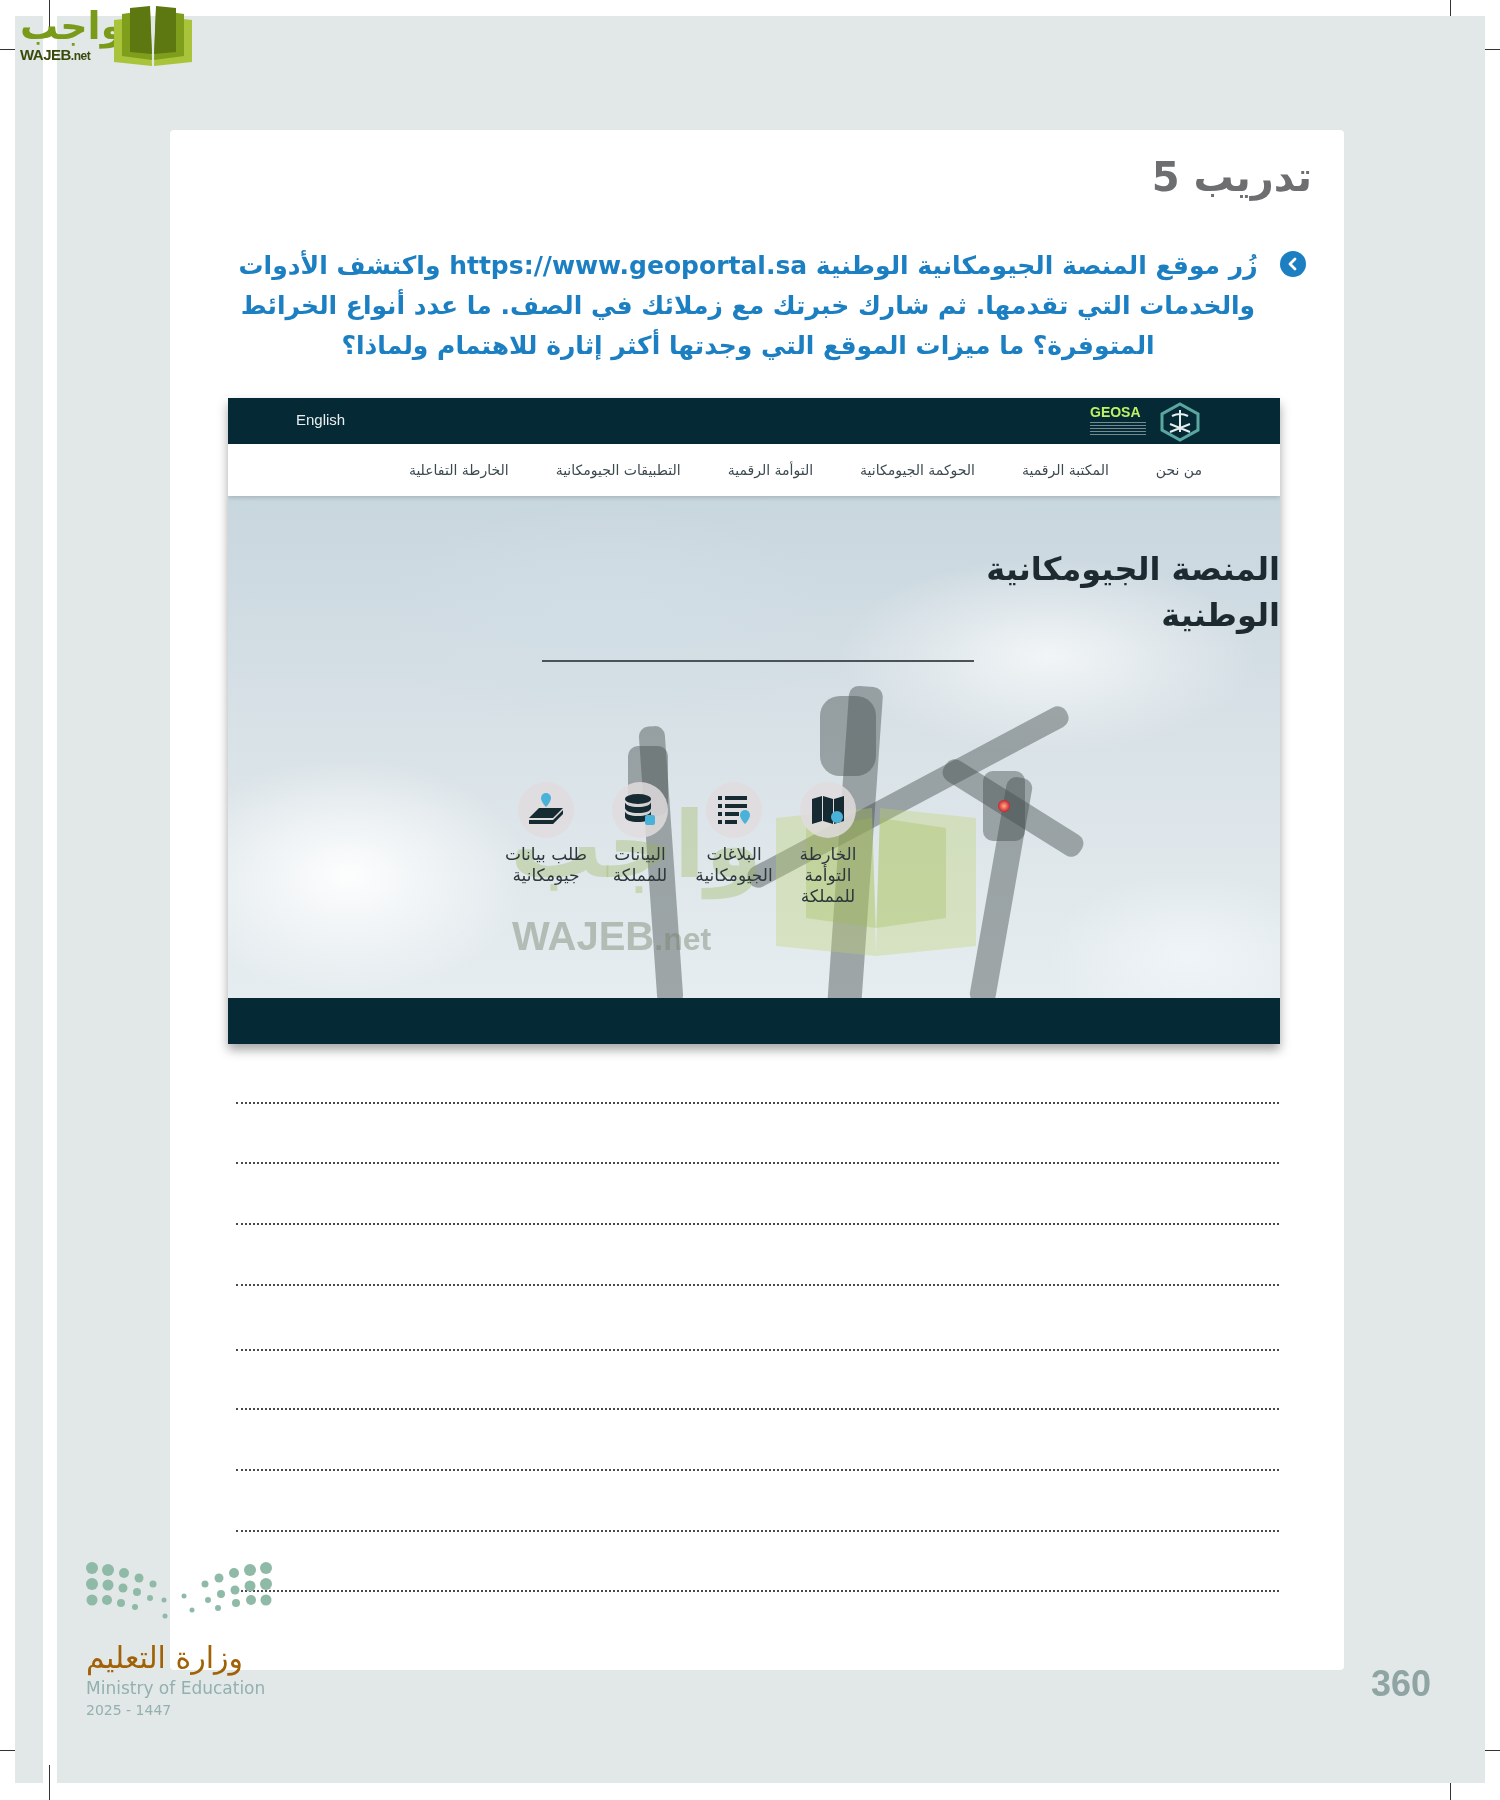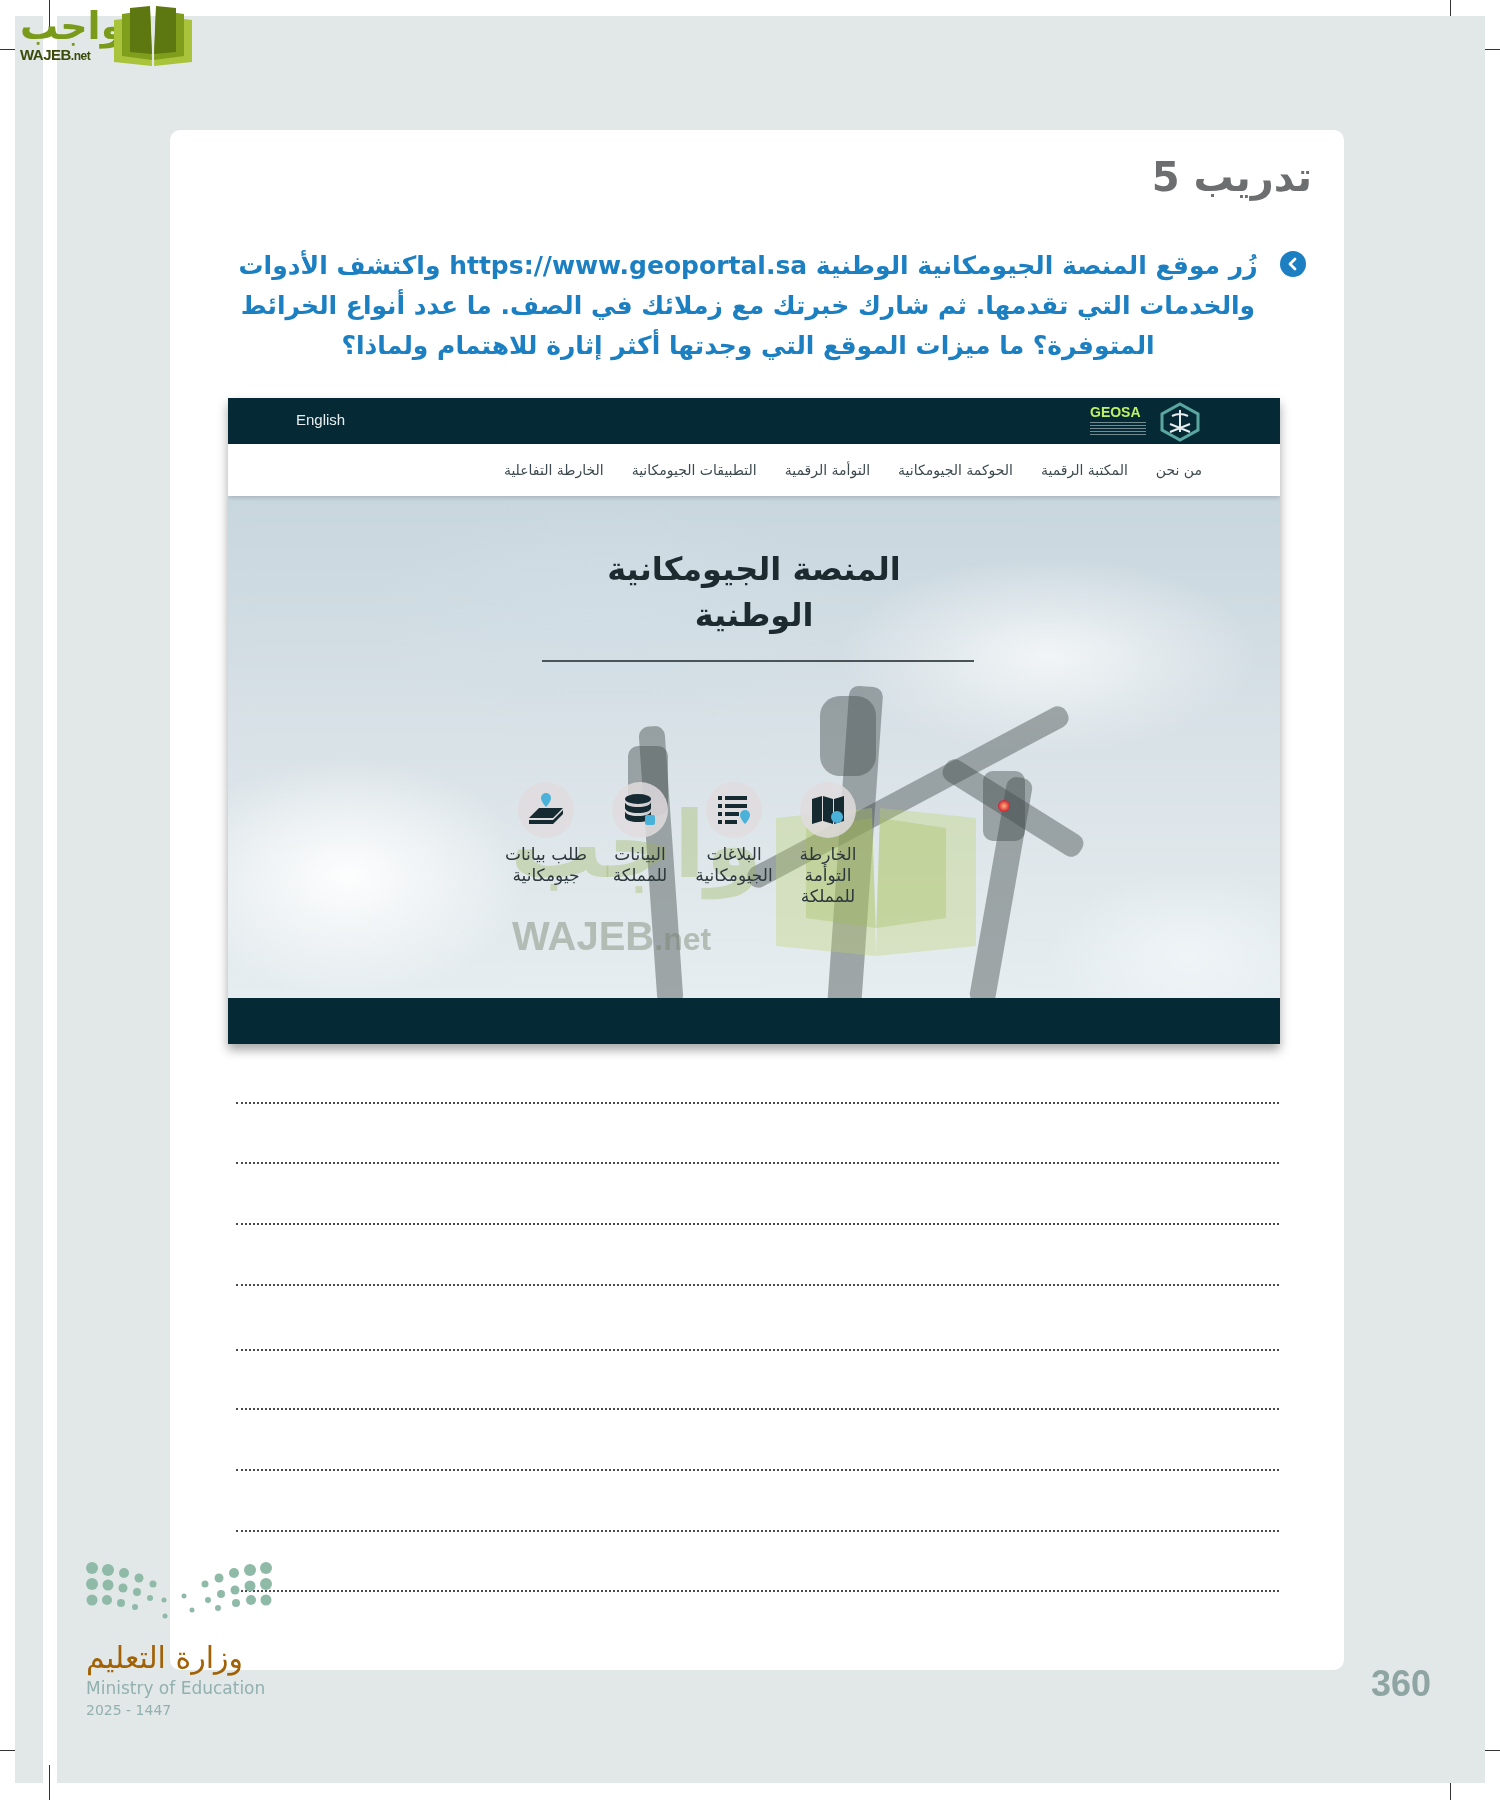--- a/index.html
+++ b/index.html
@@ -15,21 +15,21 @@
     
     .wajeb-logo { position: absolute; left: 8px; top: 4px; width: 182px; height: 62px; z-index: 5; }
     .wajeb-ar { position: absolute; left: 12px; top: 0px; font-size: 38px; font-weight: bold; color: #7a9a1a; direction: rtl; line-height: 44px; }
     .wajeb-en { position: absolute; left: 12px; top: 42px; font-size: 15px; font-weight: bold; color: #3a4a0a; letter-spacing: -0.5px; font-family: "Liberation Sans", sans-serif; }
     .wajeb-en small { font-size: 12px; }
     .wajeb-book { position: absolute; left: 100px; top: 2px; width: 90px; height: 62px; }
 
     
     .card {
       position: absolute; left: 170px; top: 130px; width: 1174px; height: 1540px;
-      background: #ffffff; border-radius: 10px;
+      background: #ffffff; border-radius: 4px;
     }
     .ex-title {
       position: absolute; right: 32px; top: 24px; direction: rtl;
       font-size: 40px; font-weight: bold; color: #6d6e70;
       font-family: "DejaVu Sans", sans-serif;
     }
     .question {
       position: absolute; right: 66px; top: 116px; width: 1060px; direction: rtl; text-align: center;
       font-size: 25px; font-weight: bold; color: #1b7fc2; line-height: 40px;
     }
@@ -46,37 +46,37 @@
     .shot-topbar { position: absolute; left: 0; top: 0; width: 100%; height: 46px; background: #062a35; }
     .lang-link { position: absolute; left: 68px; top: 13px; color: #e8eef0; font-size: 15px; font-family: "Liberation Sans", sans-serif; }
     .geosa-logo { position: absolute; right: 78px; top: 4px; width: 112px; height: 40px; }
     .geosa-text { position: absolute; left: 0; top: 2px; color: #bef264; font-size: 14px; font-weight: bold; font-family: "Liberation Sans", sans-serif; }
     .geosa-sub { position: absolute; left: 0; top: 20px; width: 56px; height: 14px;
       background: repeating-linear-gradient(180deg, #8fa2a8 0 1px, transparent 1px 3px); opacity: 0.8; }
     .geosa-emblem { position: absolute; right: 0; top: 0; width: 44px; height: 40px; }
 
     .shot-nav { position: absolute; left: 0; top: 46px; width: 100%; height: 52px; background: #ffffff;
       box-shadow: 0 2px 4px rgba(0,0,0,0.15); z-index: 2; }
-    .nav-list { position: absolute; right: 78px; top: 0; height: 52px; display: flex; flex-direction: row-reverse; align-items: center; gap: 28px; direction: rtl; }
+    .nav-list { position: absolute; right: 78px; top: 0; height: 52px; display: flex; flex-direction: row-reverse; align-items: center; gap: 47px; direction: rtl; }
     .nav-item { color: #3c4a50; font-size: 14px; white-space: nowrap; cursor: pointer; }
 
     .hero {
       position: absolute; left: 0; top: 98px; width: 100%; height: 502px;
       background:
         radial-gradient(ellipse 260px 170px at 120px 380px, rgba(255,255,255,0.95), rgba(255,255,255,0) 70%),
         radial-gradient(ellipse 300px 140px at 820px 160px, rgba(255,255,255,0.7), rgba(255,255,255,0) 70%),
         radial-gradient(ellipse 200px 120px at 960px 460px, rgba(240,245,248,0.9), rgba(255,255,255,0) 70%),
         radial-gradient(ellipse 340px 160px at 380px 120px, rgba(210,222,230,0.9), rgba(255,255,255,0) 70%),
         linear-gradient(180deg, #c8d6de 0%, #d9e2e7 50%, #e6edf0 100%);
     }
     .pole { position: absolute; background: rgba(70,80,80,0.45); border-radius: 10px; }
     .signal-light { position: absolute; width: 12px; height: 12px; border-radius: 50%; background: radial-gradient(circle, #ffb07a, #c23 70%); }
 
     .hero-title {
-      position: absolute; left: 0; width: 100%; top: 50px; text-align: center; direction: rtl;
+      position: absolute; left: 0; width: 100%; top: 50px; direction: rtl;
       font-size: 32px; line-height: 46px; color: #1d2a30; font-weight: bold;
     }
     .hero-rule { position: absolute; left: 314px; width: 432px; top: 164px; height: 2px; background: #4a5458; }
     .hero-sub { position: absolute; left: 0; width: 100%; top: 184px; text-align: center; direction: rtl; font-size: 14px; color: #3a4448; }
 
     .services { position: absolute; left: 0; width: 100%; top: 286px; }
     .service { position: absolute; width: 100px; text-align: center; cursor: pointer; }
     .svc-circle { width: 56px; height: 56px; border-radius: 50%; background: rgba(225,220,222,0.85); margin: 0 auto; display: flex; align-items: center; justify-content: center; }
     .svc-label { margin-top: 6px; font-size: 17px; color: #2c383c; line-height: 21px; direction: rtl; }
 

